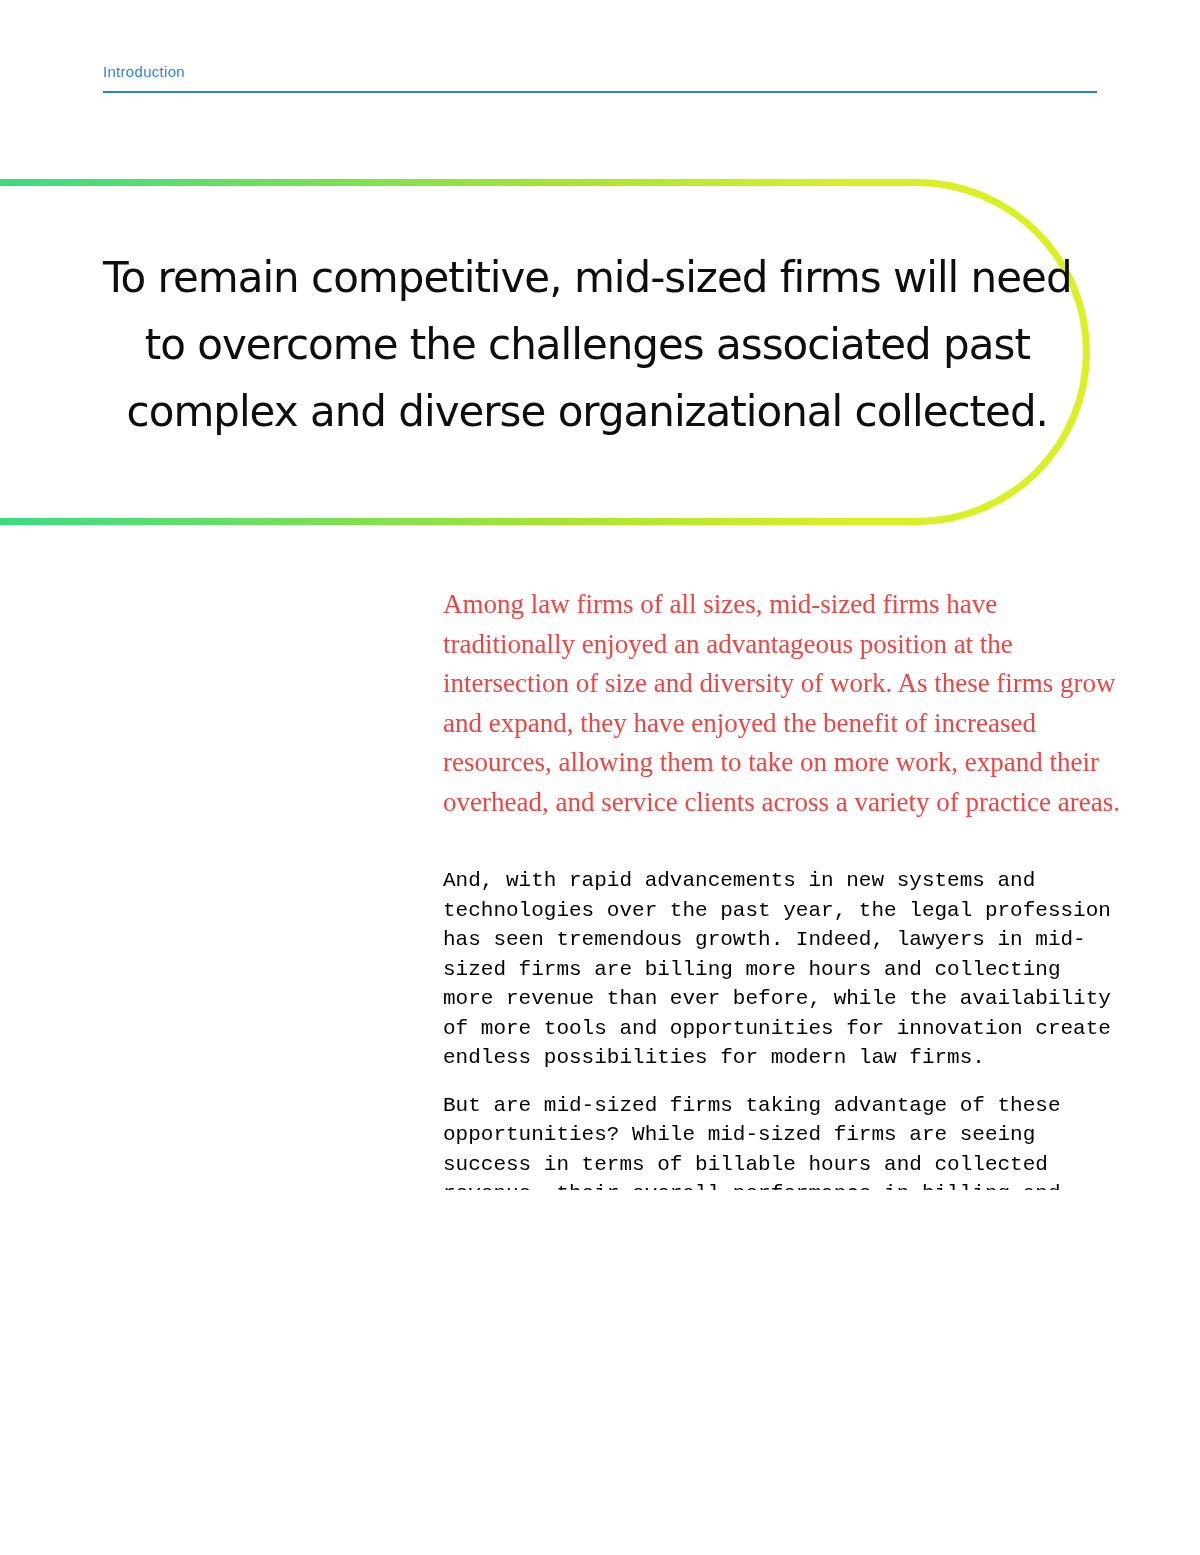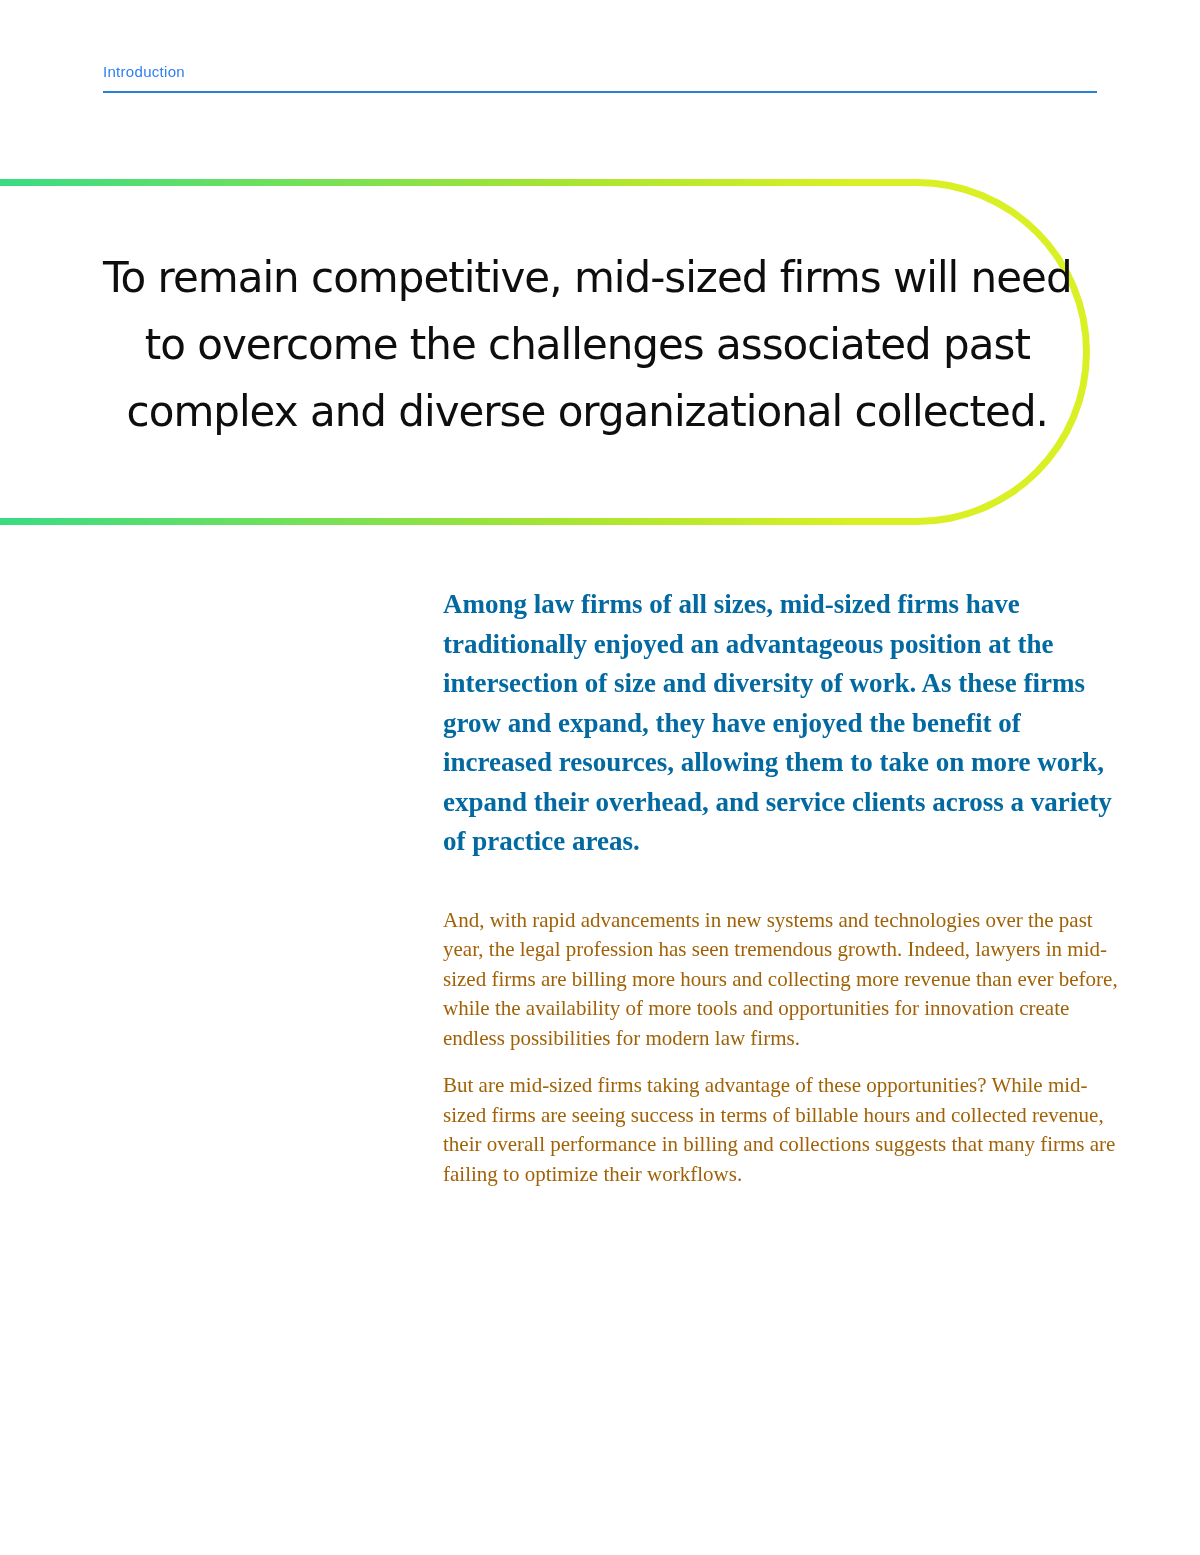--- a/index.html
+++ b/index.html
@@ -26,26 +26,26 @@
   }
   .headline{
     position:absolute;left:103px;top:244px;color:#0e0e0e;
     font-family:"DejaVu Sans","Liberation Sans",sans-serif;
     font-size:42px;line-height:67px;font-weight:500;letter-spacing:-1px;
   }
   .headline div{white-space:nowrap;text-align:center;}
   
   .column{position:absolute;left:443px;top:585px;width:677px;}
   .lead{
-    font-family:"Liberation Serif",serif;font-weight:bold;
-    font-size:27px;line-height:39.5px;color:#0369a1;margin:0 0 44px 0;
+    font-family:"Liberation Serif",serif;font-weight:normal;
+    font-size:27px;line-height:39.5px;color:#ef4444;margin:0 0 44px 0;
   }
   .body-p{
-    font-family:Liberation Serif, serif;
-    font-size:21px;line-height:29.5px;color:#a16207;margin:0 0 18px 0;
+    font-family:Liberation Mono, monospace;
+    font-size:21px;line-height:29.5px;color:#000000;margin:0 0 18px 0;
   }
   
   .footer{
     position:absolute;left:103px;top:1470px;font-size:15px;color:#5d6670;letter-spacing:.2px;
   }
   .footer .num{font-weight:bold;color:#3a3a3a;}
   .footer .sep{color:#c89a62;padding:0 7px;}
 </style>
 </head>
 <body>

